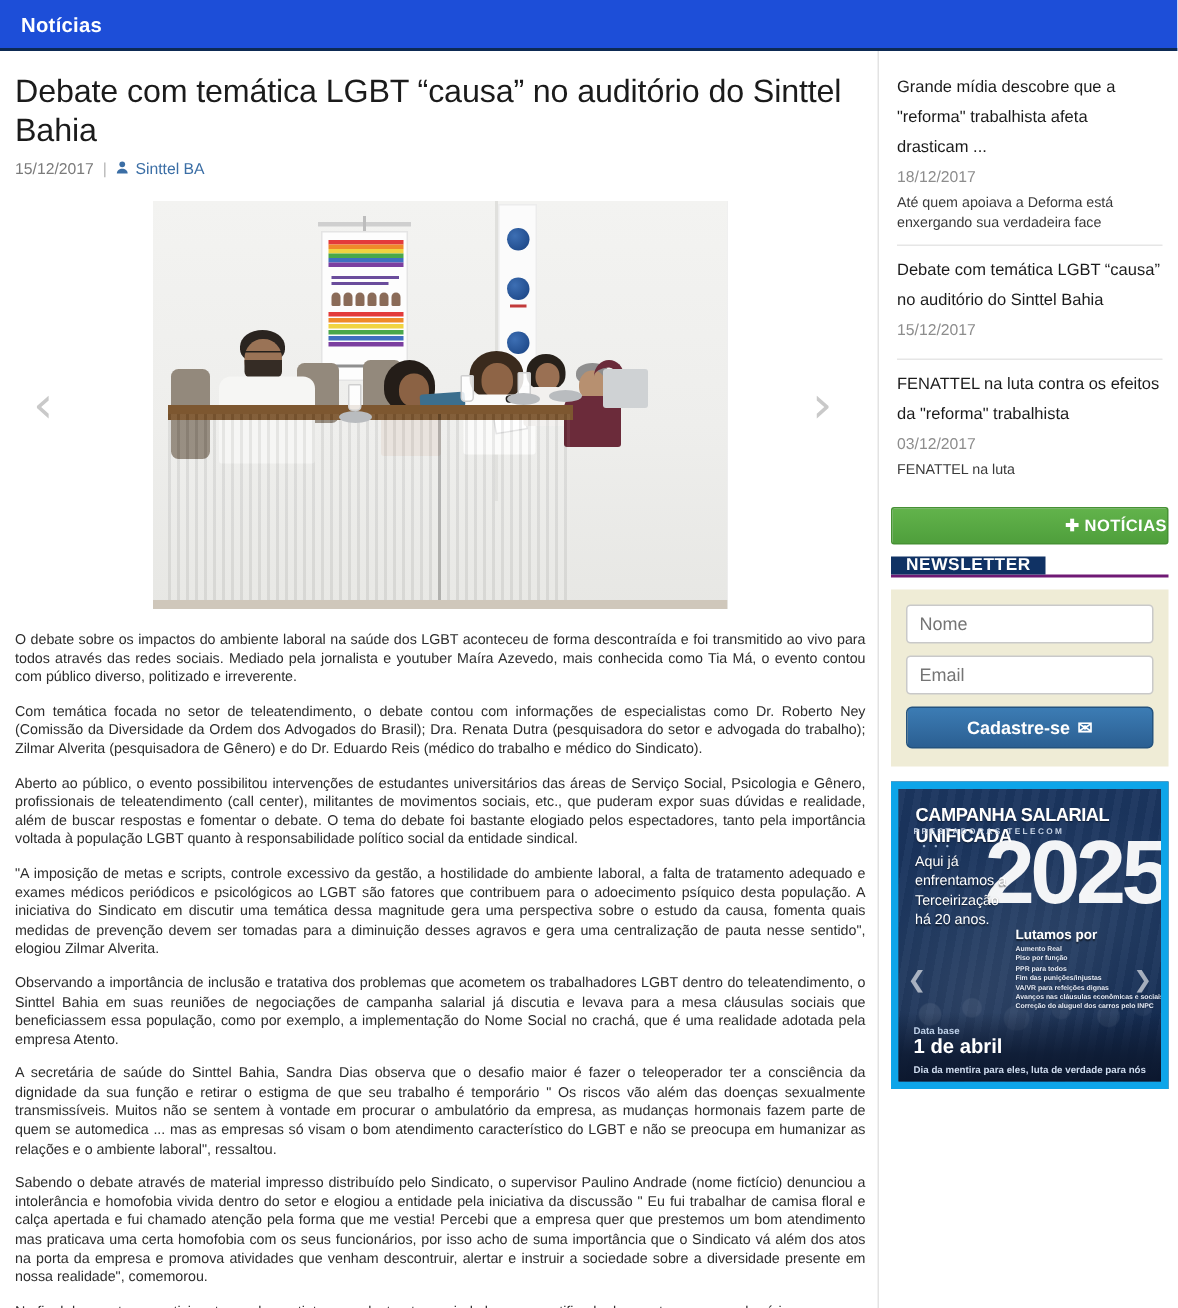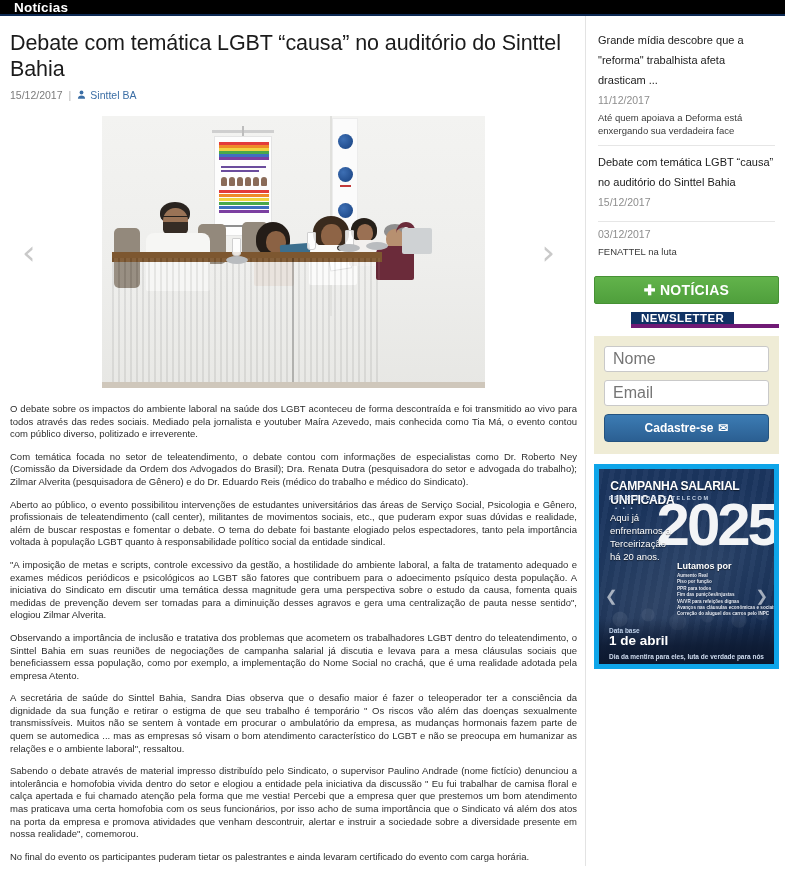--- a/index.html
+++ b/index.html
@@ -11,22 +11,22 @@
   body {
     width: 785px; height: 872px;
     font-family: "Liberation Sans", sans-serif;
     color: #222;
     overflow: hidden;
     position: relative;
   }
 
   
   .topbar {
-    height: 16px;
-    background: #000000;
+    height: 34px;
+    background: #1d4ed8;
     display: flex;
     align-items: center;
     padding: 0 0 0 14px;
     border-bottom: 2px solid #0d2a54;
     text-align: center;
   }
   .topbar-title {
     color: #ffffff;
     font-size: 13.5px;
     font-weight: bold;
@@ -308,52 +308,52 @@
     color: #3a3a3a;
   }
 
   .btn-news {
     display: block;
     width: 100%;
     margin: 10px 0 8px 0;
     background: linear-gradient(180deg,#62b34b 0%, #4f9f3c 100%);
     border: 1px solid #469134;
     color: #fff;
-    text-align: center;
-    font-size: 14px;
+    text-align: right;
+    font-size: 11px;
     font-weight: bold;
     letter-spacing: .3px;
     padding: 5px 0;
     border-radius: 2px;
   }
 
   .nl-head {
     background: #103264;
     color: #fff;
     font-size: 11.5px;
     font-weight: bold;
     letter-spacing: .4px;
     padding: 6px 10px;
     display: inline-block;
     width: 103px;
   }
-  .nl-headwrap { border-bottom: 4px solid #701a75; line-height: 0; margin-left: 37px; }
+  .nl-headwrap { border-bottom: 2px solid #701a75; line-height: 0; }
   .nl-box {
     background: #efecd6;
     padding: 10px 10px 12px 10px;
     margin-top: 8px;
   }
   .nl-input {
     display: block;
     width: 100%;
     height: 26px;
     border: 1px solid #c9c9c9;
     border-radius: 3px;
     background: #fff;
-    font-size: 16px;
+    font-size: 12px;
     color: #9a9a9a;
     padding: 0 8px;
     margin-bottom: 8px;
     font-family: "Liberation Sans", sans-serif;
   }
   .nl-btn {
     display: block;
     width: 100%;
     background: linear-gradient(180deg,#3c7cb4 0%, #2b5f92 100%);
     border: 1px solid #24537f;
@@ -593,30 +593,31 @@
       <p>No final do evento os participantes puderam tietar os palestrantes e ainda levaram certificado do evento com carga horária.</p>
     </div>
   </div>
 
   <div class="side-col">
 
     <div class="side-news">
 
       <div class="side-item">
         <h2 class="side-title">Grande mídia descobre que a "reforma" trabalhista afeta drasticam ...</h2>
-        <div class="side-date">11/12/2017</div>
+        <div class="side-date">18/12/2017</div>
         <div class="side-desc">Até quem apoiava a Deforma está enxergando sua verdadeira face</div>
       </div>
 
       <div class="side-item">
         <h2 class="side-title">Debate com temática LGBT “causa” no auditório do Sinttel Bahia</h2>
         <div class="side-date">15/12/2017</div>
       </div>
 
       <div class="side-item">
+        <h2 class="side-title">FENATTEL na luta contra os efeitos da "reforma" trabalhista</h2>
         <div class="side-date">03/12/2017</div>
         <div class="side-desc">FENATTEL na luta</div>
       </div>
 
     </div>
 
     <div class="btn-news">✚ NOTÍCIAS</div>
 
     <div class="nl-headwrap">
       <span class="nl-head">NEWSLETTER</span>

